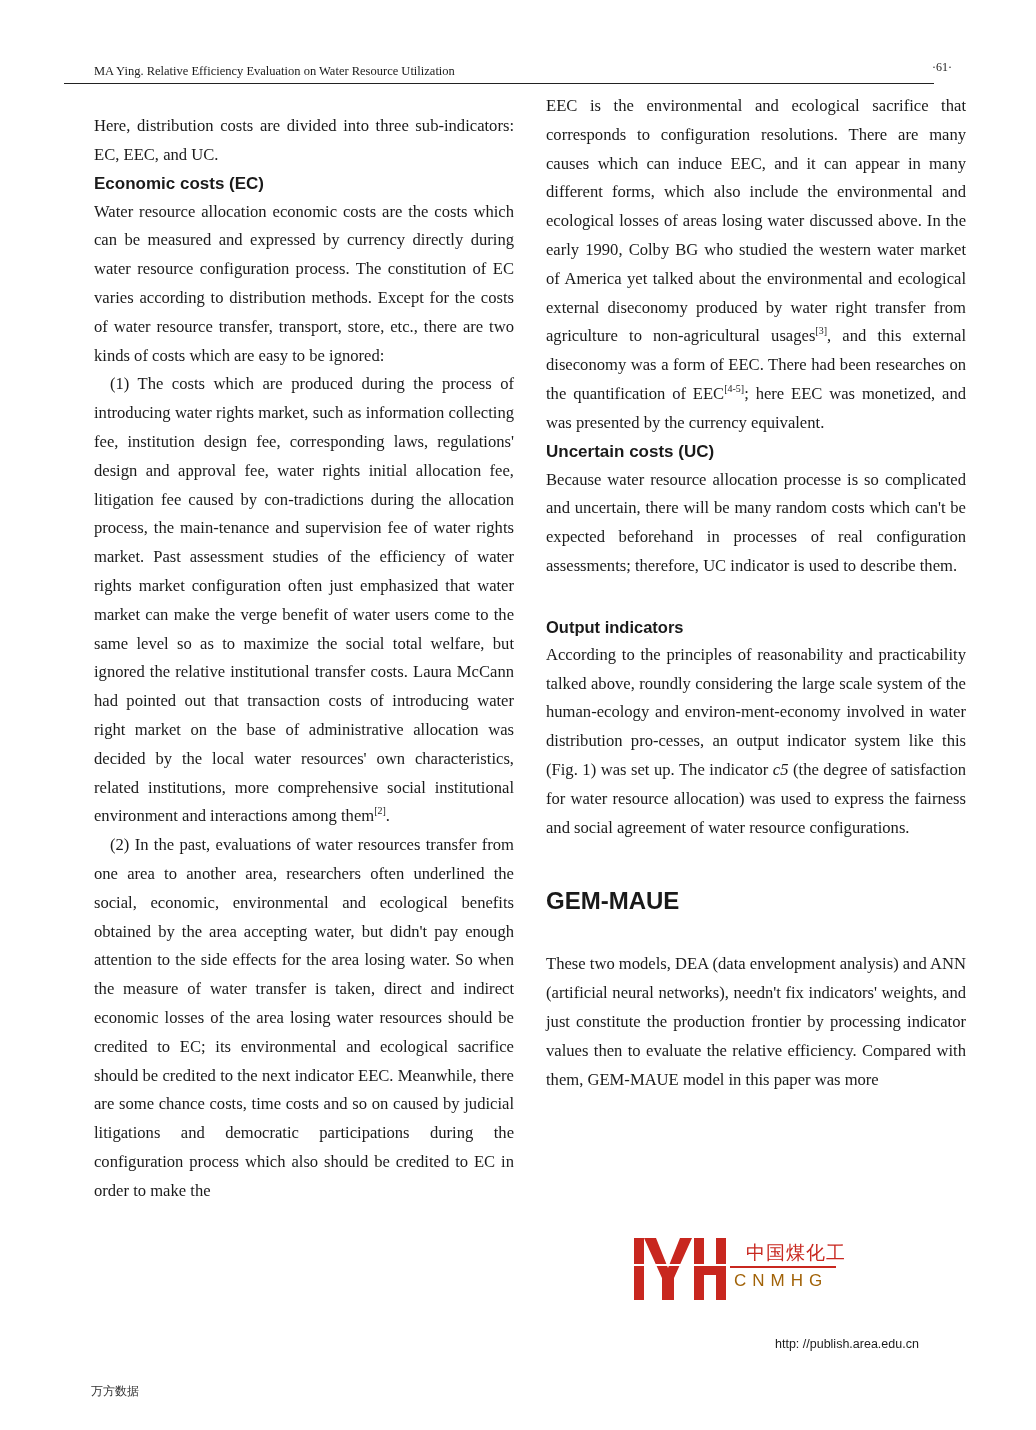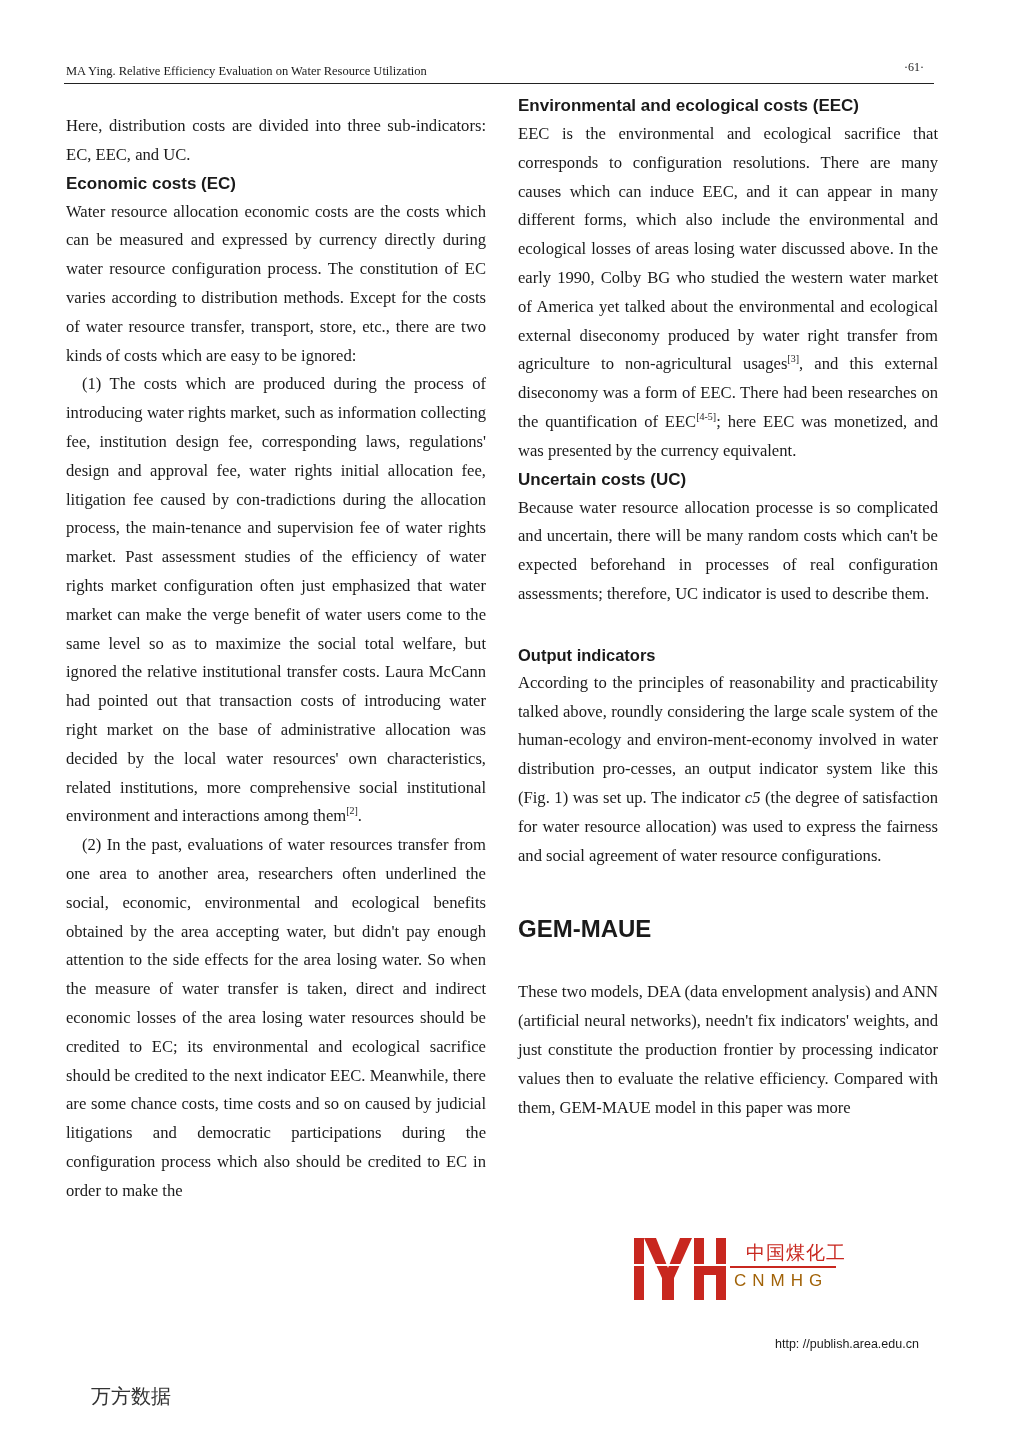--- a/index.html
+++ b/index.html
@@ -1,17 +1,17 @@
 <!DOCTYPE html>
 <html><head>
   <meta charset="utf-8">
   <style>
     html, body { margin: 0; padding: 0; background: #ffffff; }
     body { width: 1036px; height: 1430px; position: relative; overflow: hidden; color: #1a1a1a; }
-    .serif { font-family: "Liberation Serif", "DejaVu Serif", serif; }
+    .serif { font-family: "Liberation Serif", "DejaVu Serif", serif; margin-left: 28px; }
     .sans { font-family: "Liberation Sans", "DejaVu Sans", sans-serif; }
 
     .running-head { position: absolute; left: 66px; top: 64px; font-size: 12.5px; }
     .page-num { position: absolute; left: 904px; top: 60px; font-size: 12px; }
     .head-rule { position: absolute; left: 64px; top: 83px; width: 870px; height: 0; border-top: 1.3px solid #222; }
 
     .col { position: absolute; width: 420px; font-size: 16.6px; line-height: 28.8px; }
     .col-left { left: 66px; top: 112px; }
     .col-right { left: 518px; top: 92px; }
 
@@ -26,39 +26,38 @@
     .gap-lg { height: 44px; }
     .gap-sec { height: 34px; }
 
     .watermark { position: absolute; left: 634px; top: 1238px; width: 220px; height: 62px; background: #ffffff; }
     .wm-letters { position: absolute; left: 0; top: 0; width: 92px; height: 62px; }
     .wm-cn { position: absolute; left: 112px; top: 2px; font-size: 19px; color: #c8271f; letter-spacing: 1px; }
     .wm-rule { position: absolute; left: 96px; top: 28px; width: 106px; height: 2px; background: #c8271f; }
     .wm-en { position: absolute; left: 100px; top: 33px; font-size: 17px; color: #a16207; letter-spacing: 6px; }
 
     .footer-url { position: absolute; left: 775px; top: 1337px; font-size: 12.5px; }
-    .wanfang { position: absolute; left: 91px; top: 1383px; font-size: 20px; color: #333; }
+    .wanfang { position: absolute; left: 91px; top: 1383px; font-size: 12px; color: #333; }
   </style>
 </head>
 <body>
 
 <div class="running-head serif">MA Ying. Relative Efficiency Evaluation on Water Resource Utilization</div>
 <div class="page-num serif">·61·</div>
 <div class="head-rule"></div>
 
 <div class="col col-left serif">
   <p class="p">Here, distribution costs are divided into three sub-indicators: EC, EEC, and UC.</p>
   <h3 class="subhead sans">Economic costs (EC)</h3>
   <p class="p">Water resource allocation economic costs are the costs which can be measured and expressed by currency directly during water resource configuration process. The constitution of EC varies according to distribution methods. Except for the costs of water resource transfer, transport, store, etc., there are two kinds of costs which are easy to be ignored:</p>
   <p class="p indent"><span>(1) The costs which are produced during the process of introducing water rights market, such as information collecting fee, institution design fee, corresponding laws, regulations' design and approval fee, water rights initial allocation fee, litigation fee caused by con-tradictions during the allocation process, the main-tenance and supervision fee of water rights market. Past assessment studies of the efficiency of water rights market configuration often just emphasized that water market can make the verge benefit of water users come to the same level so as to maximize the social total welfare, but ignored the relative institutional transfer costs. Laura McCann had pointed out that transaction costs of introducing water right market on the base of administrative allocation was decided by the local water resources' own characteristics, related institutions, more comprehensive social institutional environment and interactions among them</span><sup>[2]</sup><span>.</span></p>
   <p class="p indent">(2) In the past, evaluations of water resources transfer from one area to another area, researchers often underlined the social, economic, environmental and ecological benefits obtained by the area accepting water, but didn't pay enough attention to the side effects for the area losing water. So when the measure of water transfer is taken, direct and indirect economic losses of the area losing water resources should be credited to EC; its environmental and ecological sacrifice should be credited to the next indicator EEC. Meanwhile, there are some chance costs, time costs and so on caused by judicial litigations and democratic participations during the configuration process which also should be credited to EC in order to make the</p>
 </div>
 
 <div class="col col-right serif">
-  <h3 class="subhead sans">Environmental and ecological costs (EEC)</h3>
   <p class="p"><span>EEC is the environmental and ecological sacrifice that corresponds to configuration resolutions. There are many causes which can induce EEC, and it can appear in many different forms, which also include the environmental and ecological losses of areas losing water discussed above. In the early 1990, Colby BG who studied the western water market of America yet talked about the environmental and ecological external diseconomy produced by water right transfer from agriculture to non-agricultural usages</span><sup>[3]</sup><span>, and this external diseconomy was a form of EEC. There had been researches on the quantification of EEC</span><sup>[4-5]</sup><span>; here EEC was monetized, and was presented by the currency equivalent.</span></p>
   <h3 class="subhead sans">Uncertain costs (UC)</h3>
   <p class="p">Because water resource allocation processe is so complicated and uncertain, there will be many random costs which can't be expected beforehand in processes of real configuration assessments; therefore, UC indicator is used to describe them.</p>
   <div class="gap-md"></div>
   <h3 class="subhead sans bold">Output indicators</h3>
   <p class="p"><span>According to the principles of reasonability and practicability talked above, roundly considering the large scale system of the human-ecology and environ-ment-economy involved in water distribution pro-cesses, an output indicator system like this (Fig. 1) was set up. The indicator </span><em>c5</em><span> (the degree of satisfaction for water resource allocation) was used to express the fairness and social agreement of water resource configurations.</span></p>
   <div class="gap-lg"></div>
   <h2 class="sec-title sans">GEM-MAUE</h2>
   <div class="gap-sec"></div>
   <p class="p">These two models, DEA (data envelopment analysis) and ANN (artificial neural networks), needn't fix indicators' weights, and just constitute the production frontier by processing indicator values then to evaluate the relative efficiency. Compared with them, GEM-MAUE model in this paper was more</p>

